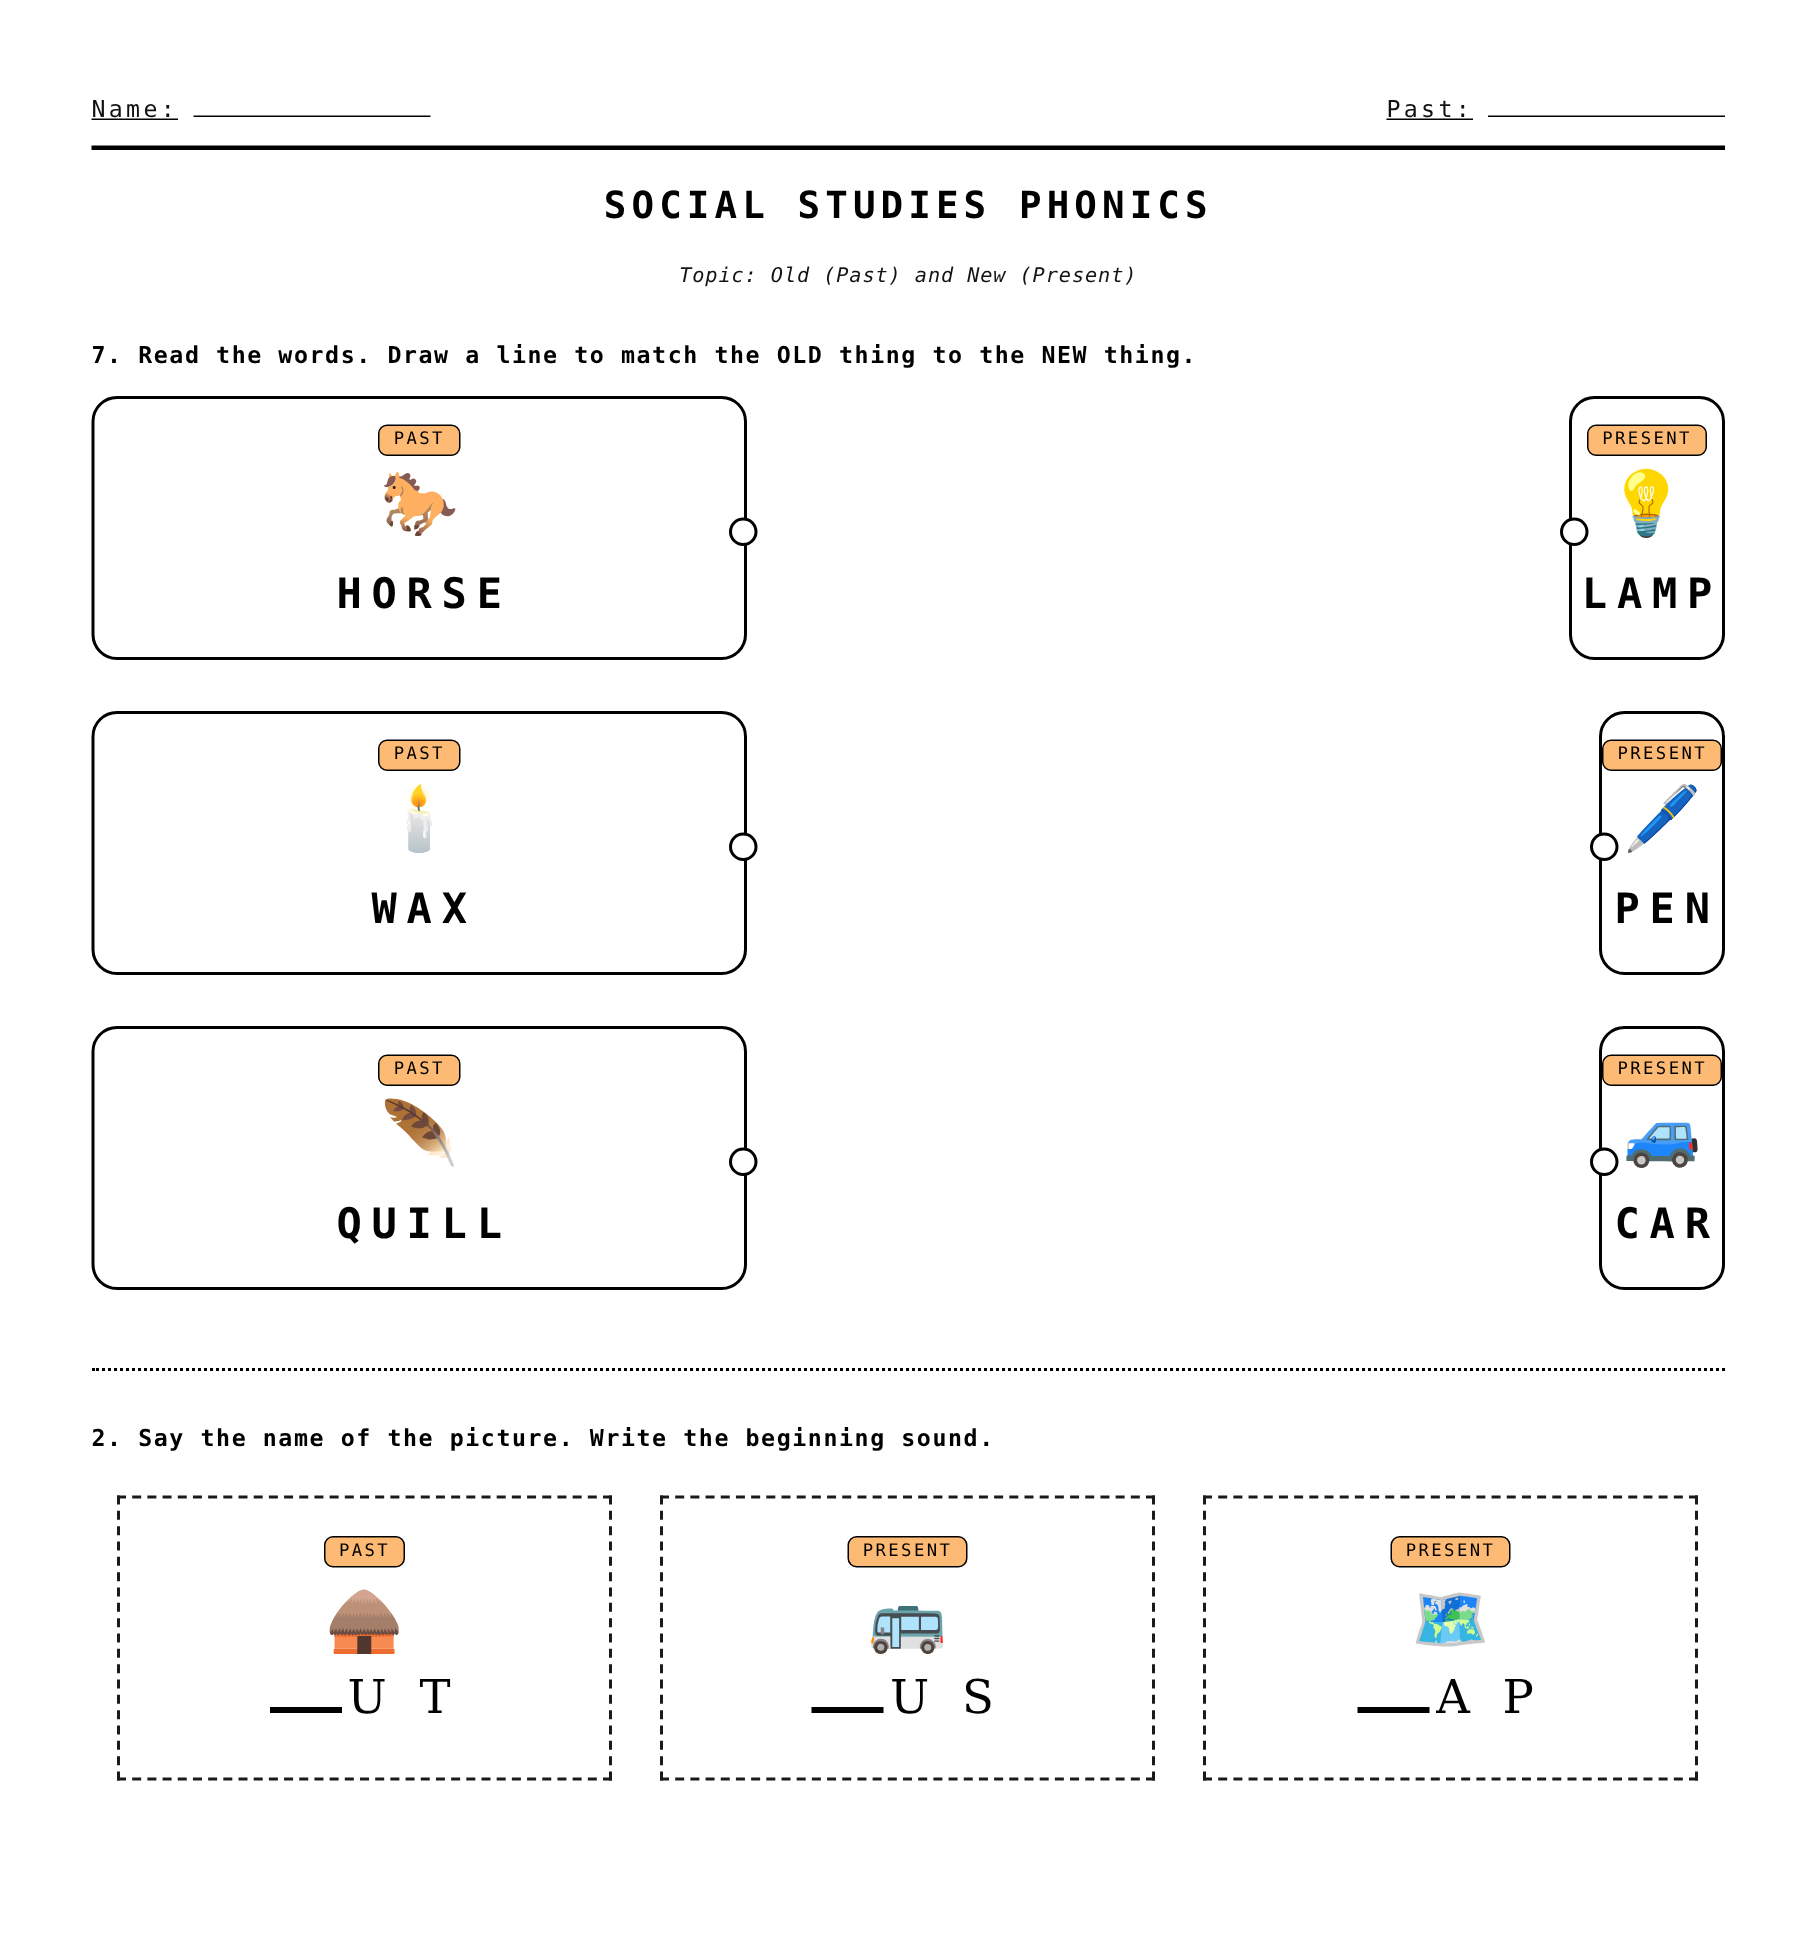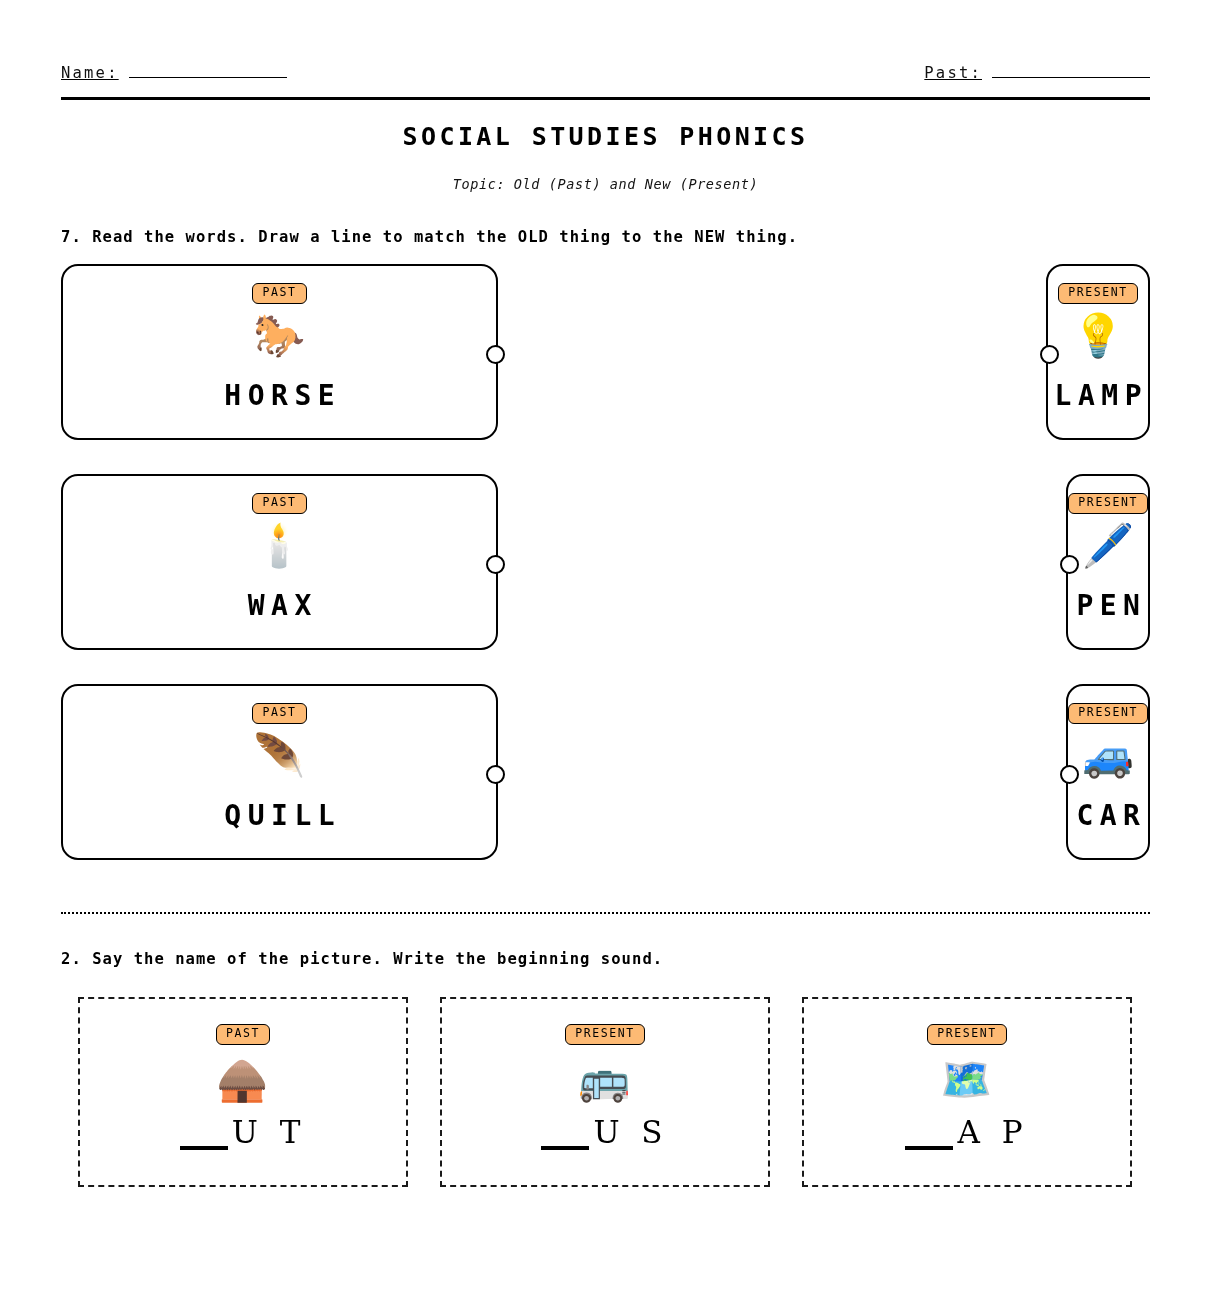--- a/index.html
+++ b/index.html
@@ -184,21 +184,20 @@
     align-items: center;
     justify-content: center;
     font-family: "DejaVu Sans", sans-serif;
   }
   .sound-answer {
     margin-top: 8px;
     font-size: 31px;
     letter-spacing: 6px;
     font-family: "DejaVu Serif", "Liberation Serif", serif;
     display: flex;
-    align-items: flex-end;
   }
   .blank {
     display: inline-block;
     width: 48px;
     border-bottom: 4px solid #000;
     height: 24px;
     margin-right: 4px;
   }
 </style>
 </head>

